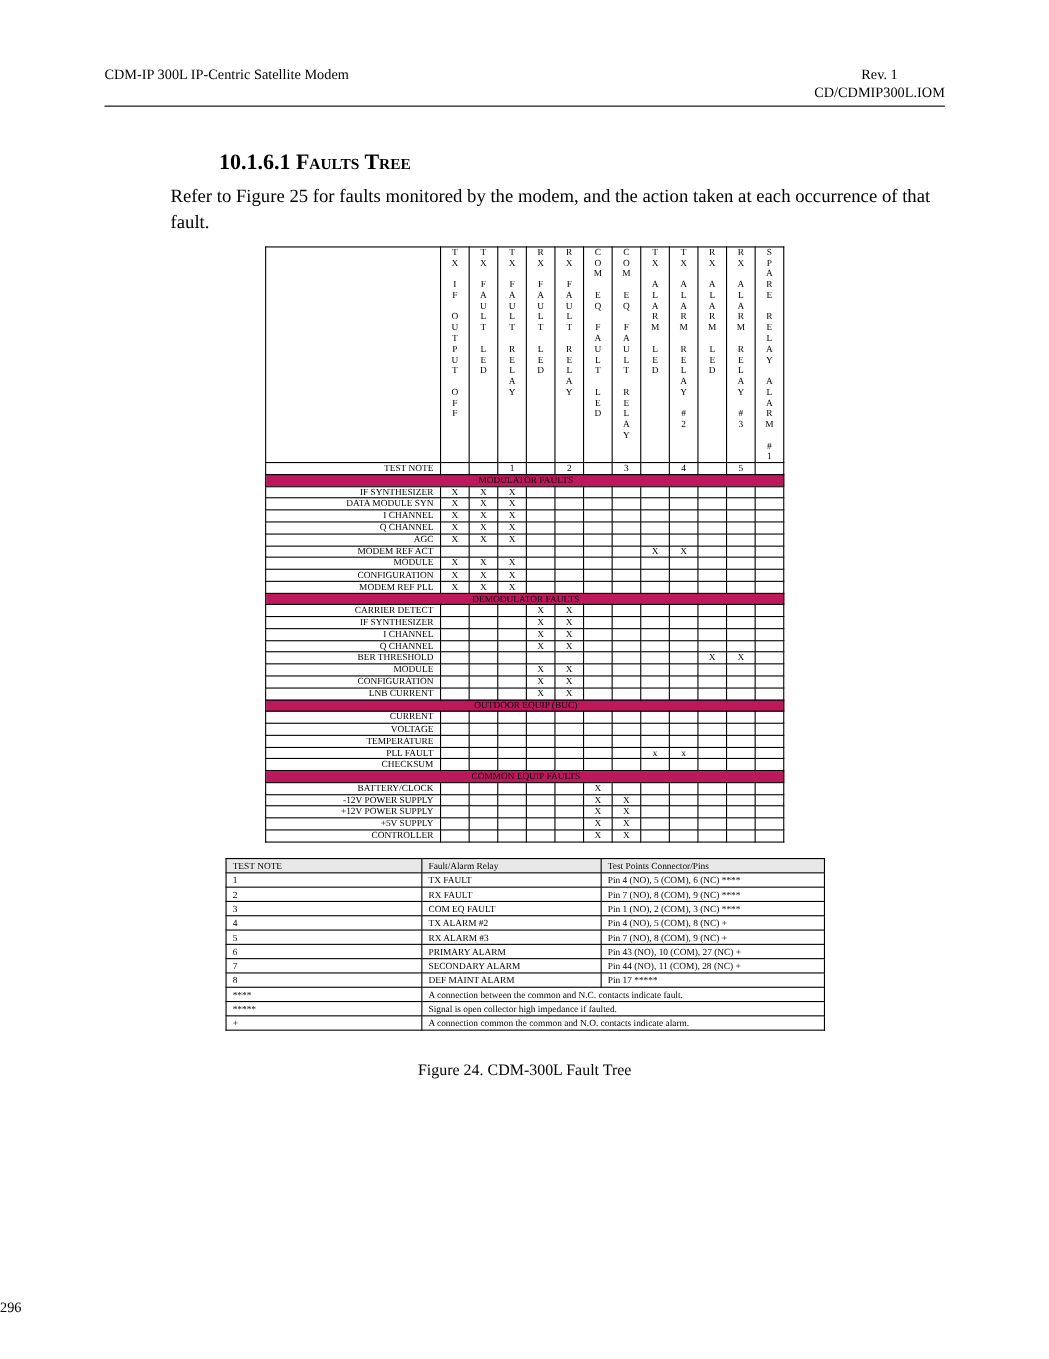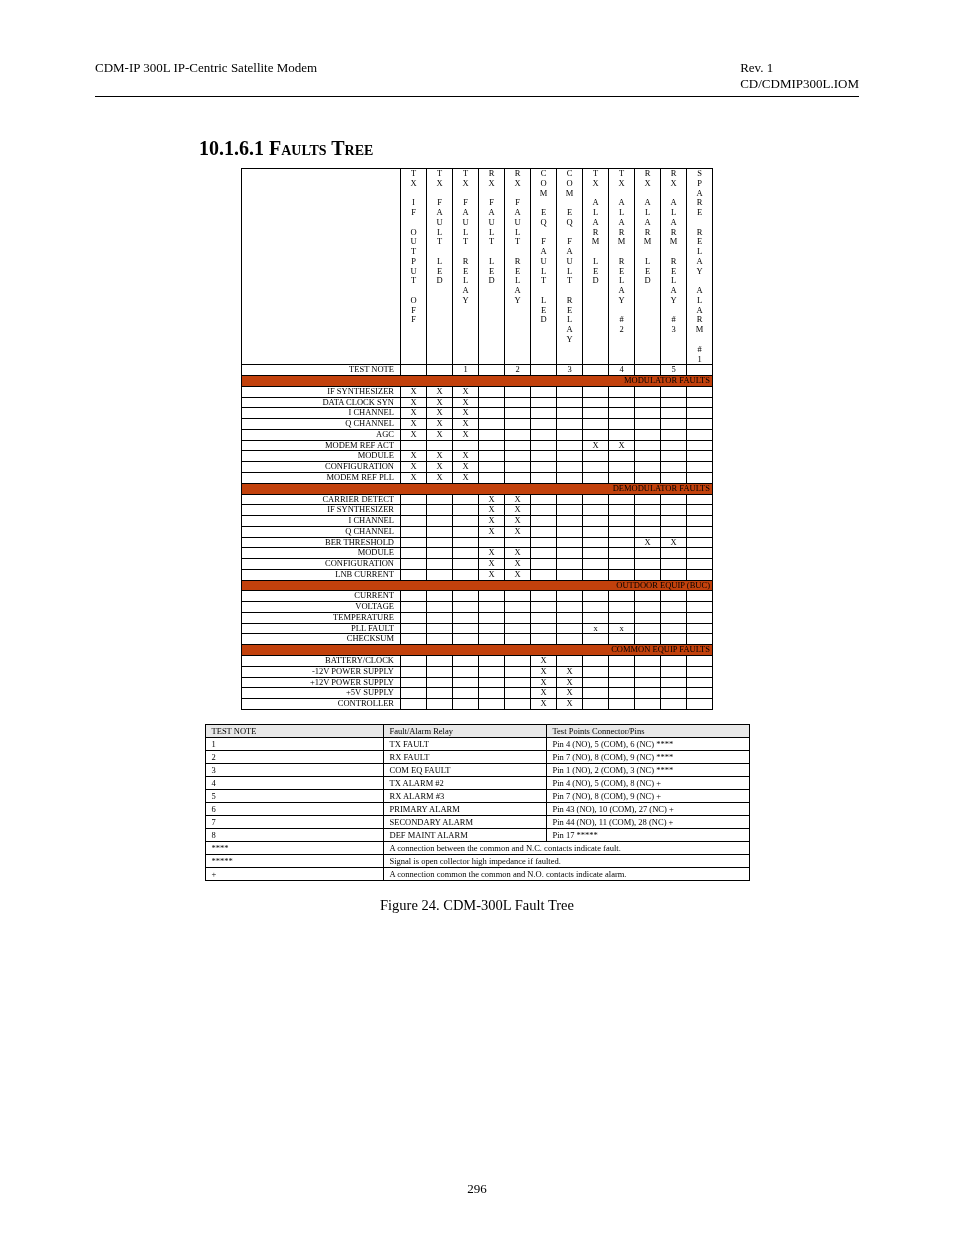--- a/index.html
+++ b/index.html
@@ -1,55 +1,56 @@
 <!DOCTYPE html>
 <html><head>
 <meta charset="utf-8">
 <style>
   html,body{margin:0;padding:0;background:#fff;font-family:"Times New Roman",Times,serif;color:#000}
   .page{width:954px;height:1235px;position:relative;box-sizing:border-box;padding:60px 95px 52px 95px}
   .hdr{display:flex;justify-content:space-between;font-size:13px;margin-bottom:4px}
-  .hdr-right{text-align:left}
+  .hdr-right{text-align:center}
   .rule{border:0;border-top:1px solid #000;margin:2px 0 40px 0}
   .h1{font-size:20px;margin:0 0 8px 104px}
   .h1 .num{font-variant:normal}
   .h1 .txt{font-variant:small-caps}
   .intro{font-size:17px;margin:0 0 10px 60px;line-height:1.35}
   .tbl-wrap{display:flex;justify-content:center}
   table{border-collapse:collapse}
   .main td,.main th{border:1px solid #000;font-size:8.5px;padding:0 2px;text-align:center;vertical-align:top;line-height:1.15}
   .main .rowlabel{width:150px;text-align:right;padding-right:6px;white-space:nowrap}
   .main .col{width:21px}
-  .section td{background:#c2410c;text-align:right;padding-left:4px;font-size:8.5px}
+  .section td{background:#be185d;text-align:center;padding-left:4px;font-size:8.5px}
   .vcol{white-space:nowrap}
   .notes{border-collapse:collapse;margin:14px auto 0 auto}
   .notes td{border:1px solid #000;font-size:8.5px;padding:1px 6px;text-align:left;vertical-align:top}
   .notes .c1{width:165px}
   .notes .c2{width:150px}
   .notes .c3{width:190px}
   .notes .hdrrow td{background:#e8e8e8}
-  .caption{text-align:center;font-size:14.5px;margin-top:16px}
-  .pgnum{position:absolute;bottom:38px;left:0;right:0;text-align:center;font-size:13px}
+  .caption{text-align:center;font-size:14.5px;margin-top:28px}
+  .pgnum{position:absolute;bottom:38px;left:0;right:0;text-align:left;font-size:13px}
 </style>
 </head>
 <body>
 <div class="page">
   <div class="hdr">
     <div>CDM-IP 300L IP-Centric Satellite Modem</div>
     <div class="hdr-right">
       <div>Rev. 1</div>
       <div>CD/CDMIP300L.IOM</div>
     </div>
   </div>
   <hr class="rule">
 
   <h2 class="h1">
     <span class="num">10.1.6.1 </span>
     <span class="txt">Faults Tree</span>
   </h2>
+  <p class="intro">Refer to Figure 25 for faults monitored by the modem, and the action taken at each occurrence of that fault.</p>
 
   <div class="tbl-wrap">
     <table class="main" id="main-table">
         <tbody>
           <tr>
             <td class="rowlabel" style="border-top:1px solid #000"></td>
             <td class="col vcol">T<br>X<br>&nbsp;<br>I<br>F<br>&nbsp;<br>O<br>U<br>T<br>P<br>U<br>T<br>&nbsp;<br>O<br>F<br>F<br>&nbsp;<br>&nbsp;<br>&nbsp;<br>&nbsp;<br></td>
             <td class="col vcol">T<br>X<br>&nbsp;<br>F<br>A<br>U<br>L<br>T<br>&nbsp;<br>L<br>E<br>D<br>&nbsp;<br>&nbsp;<br>&nbsp;<br>&nbsp;<br>&nbsp;<br>&nbsp;<br>&nbsp;<br>&nbsp;<br></td>
             <td class="col vcol">T<br>X<br>&nbsp;<br>F<br>A<br>U<br>L<br>T<br>&nbsp;<br>R<br>E<br>L<br>A<br>Y<br>&nbsp;<br>&nbsp;<br>&nbsp;<br>&nbsp;<br>&nbsp;<br>&nbsp;<br></td>
             <td class="col vcol">R<br>X<br>&nbsp;<br>F<br>A<br>U<br>L<br>T<br>&nbsp;<br>L<br>E<br>D<br>&nbsp;<br>&nbsp;<br>&nbsp;<br>&nbsp;<br>&nbsp;<br>&nbsp;<br>&nbsp;<br>&nbsp;<br></td>
@@ -97,21 +98,21 @@
             <td class="col">&nbsp;</td>
             <td class="col">&nbsp;</td>
             <td class="col">&nbsp;</td>
             <td class="col">&nbsp;</td>
             <td class="col">&nbsp;</td>
             <td class="col">&nbsp;</td>
           </tr>
         </tbody>
         <tbody>
           <tr>
-            <td class="rowlabel">DATA CLOCK SYN</td>
+            <td class="rowlabel">DATA MODULE SYN</td>
             <td class="col">X</td>
             <td class="col">X</td>
             <td class="col">X</td>
             <td class="col">&nbsp;</td>
             <td class="col">&nbsp;</td>
             <td class="col">&nbsp;</td>
             <td class="col">&nbsp;</td>
             <td class="col">&nbsp;</td>
             <td class="col">&nbsp;</td>
             <td class="col">&nbsp;</td>

